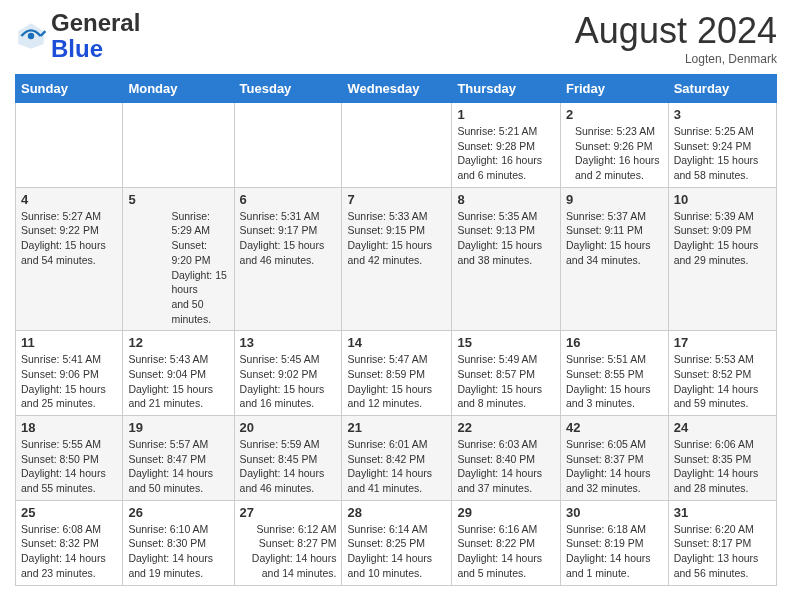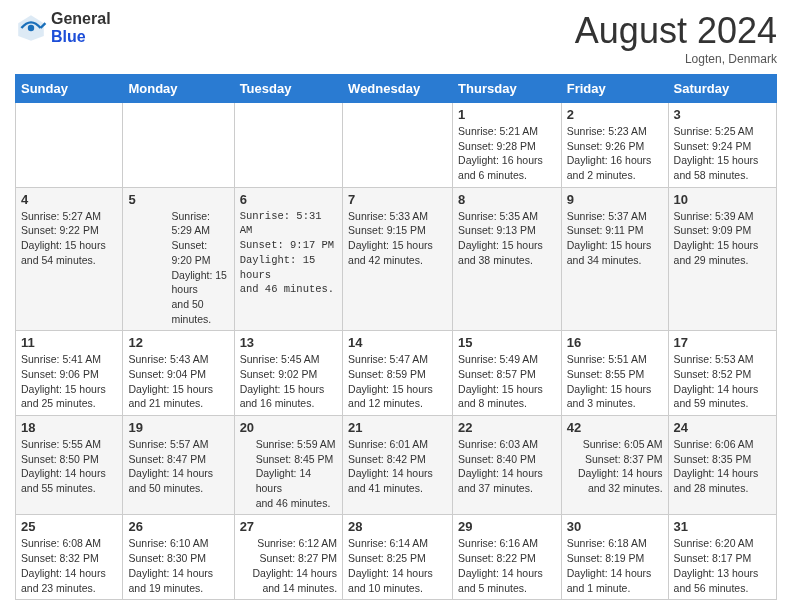--- a/index.html
+++ b/index.html
@@ -17,21 +17,21 @@
       margin-bottom: 8px;
     }
     .logo {
       display: flex;
       align-items: center;
       gap: 4px;
     }
     .logo-text {
       display: flex;
       flex-direction: column;
-      font-size: 16px;
+      font-size: 24px;
       font-weight: bold;
       line-height: 1.1;
     }
     .logo-general { color: #333; }
     .logo-blue { color: #1d4ed8; }
     .logo-icon {
       width: 32px;
       height: 32px;
     }
     .title-block {
@@ -132,21 +132,21 @@
         <td class="empty-cell"></td>
         <td>
           <span class="day-number">1</span>
           <div class="day-info" style="white-space: pre-line;">Sunrise: 5:21 AM
 Sunset: 9:28 PM
 Daylight: 16 hours
 and 6 minutes.</div>
         </td>
         <td>
           <span class="day-number">2</span>
-          <div class="day-info" style="white-space: pre-line;">Sunrise: 5:23 AM
+          <div class="day-info" style="white-space: pre-line; margin-left: 9px;">Sunrise: 5:23 AM
 Sunset: 9:26 PM
 Daylight: 16 hours
 and 2 minutes.</div>
         </td>
         <td>
           <span class="day-number">3</span>
           <div class="day-info" style="white-space: pre-line;">Sunrise: 5:25 AM
 Sunset: 9:24 PM
 Daylight: 15 hours
 and 58 minutes.</div>
@@ -162,21 +162,21 @@
         </td>
         <td>
           <span class="day-number">5</span>
           <div class="day-info" style="white-space: pre-line; margin-left: 43px;">Sunrise: 5:29 AM
 Sunset: 9:20 PM
 Daylight: 15 hours
 and 50 minutes.</div>
         </td>
         <td>
           <span class="day-number">6</span>
-          <div class="day-info" style="white-space: pre-line; font-family: Liberation Mono, monospace;">Sunrise: 5:31 AM
+          <div class="day-info" style="white-space: pre-line;">Sunrise: 5:31 AM
 Sunset: 9:17 PM
 Daylight: 15 hours
 and 46 minutes.</div>
         </td>
         <td>
           <span class="day-number">7</span>
           <div class="day-info" style="white-space: pre-line;">Sunrise: 5:33 AM
 Sunset: 9:15 PM
 Daylight: 15 hours
 and 42 minutes.</div>
@@ -264,42 +264,42 @@
         </td>
         <td>
           <span class="day-number">19</span>
           <div class="day-info" style="white-space: pre-line;">Sunrise: 5:57 AM
 Sunset: 8:47 PM
 Daylight: 14 hours
 and 50 minutes.</div>
         </td>
         <td>
           <span class="day-number">20</span>
-          <div class="day-info" style="white-space: pre-line; margin-left: 16px;">Sunrise: 5:59 AM
+          <div class="day-info" style="white-space: pre-line;">Sunrise: 5:59 AM
 Sunset: 8:45 PM
 Daylight: 14 hours
 and 46 minutes.</div>
         </td>
         <td>
           <span class="day-number">21</span>
           <div class="day-info" style="white-space: pre-line;">Sunrise: 6:01 AM
 Sunset: 8:42 PM
 Daylight: 14 hours
 and 41 minutes.</div>
         </td>
         <td>
           <span class="day-number">22</span>
           <div class="day-info" style="white-space: pre-line;">Sunrise: 6:03 AM
 Sunset: 8:40 PM
 Daylight: 14 hours
 and 37 minutes.</div>
         </td>
         <td>
           <span class="day-number">42</span>
-          <div class="day-info" style="white-space: pre-line; text-align: right;">Sunrise: 6:05 AM
+          <div class="day-info" style="white-space: pre-line;">Sunrise: 6:05 AM
 Sunset: 8:37 PM
 Daylight: 14 hours
 and 32 minutes.</div>
         </td>
         <td>
           <span class="day-number">24</span>
           <div class="day-info" style="white-space: pre-line;">Sunrise: 6:06 AM
 Sunset: 8:35 PM
 Daylight: 14 hours
 and 28 minutes.</div>

